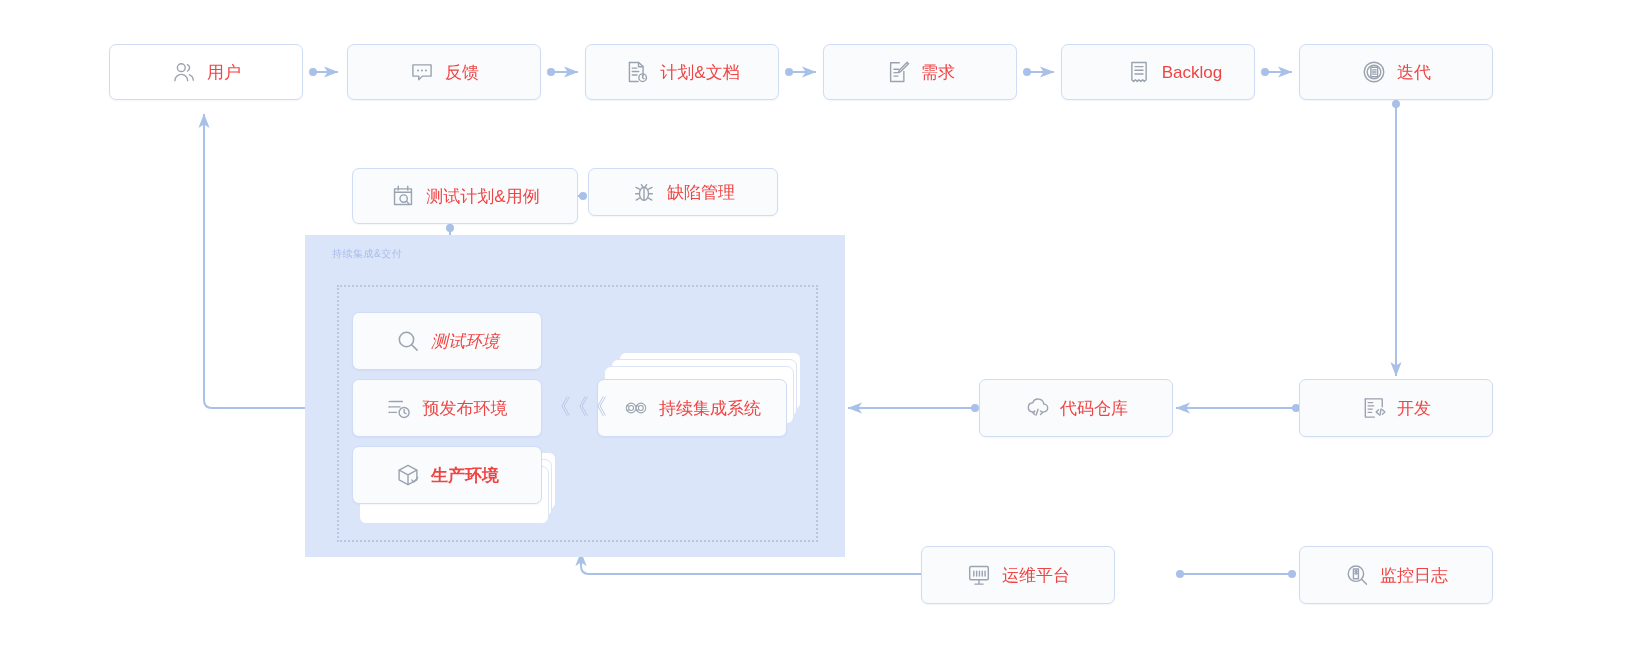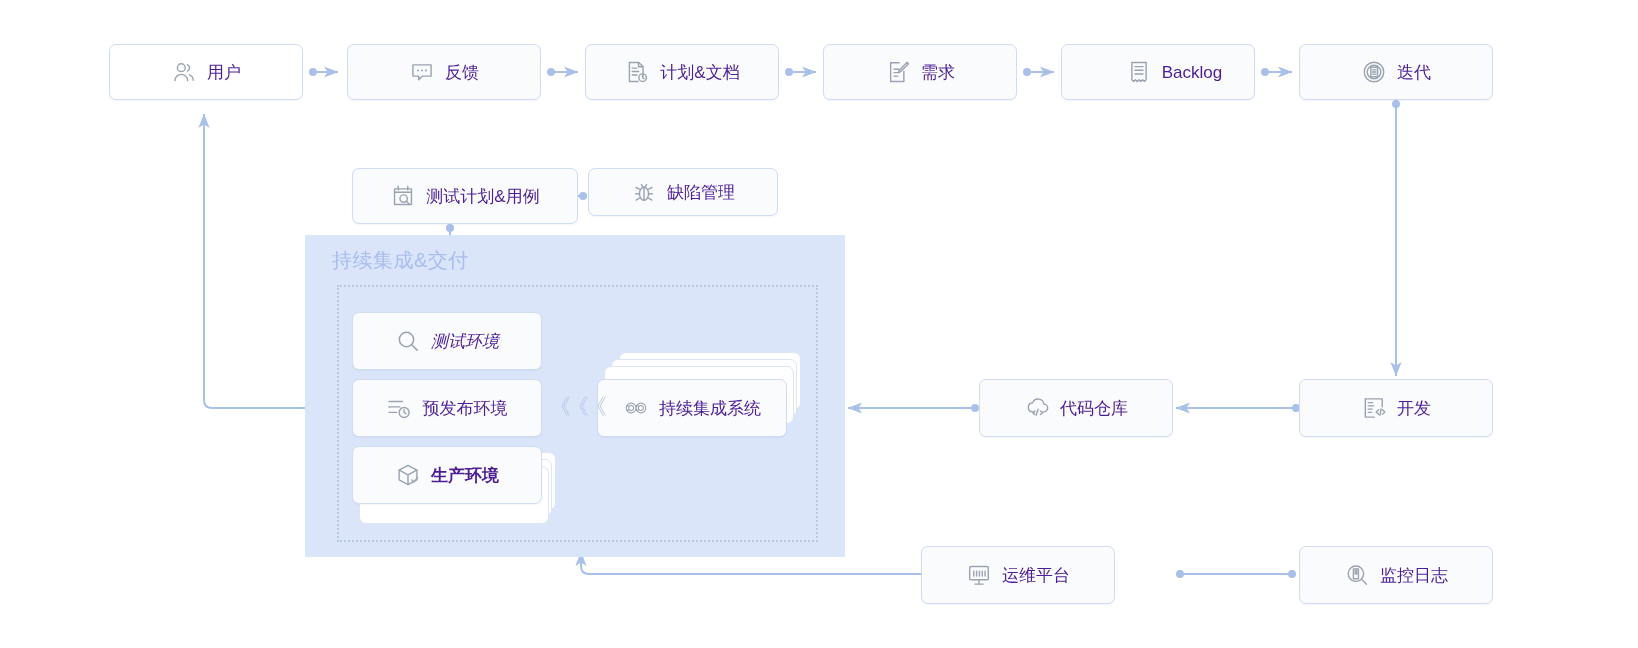--- a/index.html
+++ b/index.html
@@ -13,38 +13,38 @@
   
   #wires{position:absolute;left:0;top:0;width:1638px;height:648px;z-index:1;}
 
   
   .cicd-panel{
     position:absolute;left:305px;top:235px;width:540px;height:322px;
     background:#dbe5fa;z-index:2;
   }
   .cicd-label{
     position:absolute;left:332px;top:247px;z-index:6;
-    font-size:20px;color:#a8bced;letter-spacing:.5px;white-space:nowrap;
+    font-size:10px;color:#a8bced;letter-spacing:.5px;white-space:nowrap;
   }
   .cicd-dotted{
     position:absolute;left:337px;top:285px;width:481px;height:257px;
     border:2px dotted #b9c7e2;z-index:3;box-sizing:border-box;
   }
 
   
   .node{
     position:absolute;z-index:5;box-sizing:border-box;
     background:#fafbfc;border:1px solid #cfdcf4;border-radius:7px;
     display:flex;align-items:center;justify-content:center;
     box-shadow:0 1px 2px rgba(90,120,180,.07);
   }
   .node.white{background:#ffffff;}
   .node .inner{display:flex;align-items:center;gap:10px;}
   .node .lbl{
-    font-size:17px;color:#4c1d95;white-space:nowrap;line-height:1;
+    font-size:17px;color:#ef4444;white-space:nowrap;line-height:1;
   }
   .node .ico{
     width:26px;height:26px;display:block;flex:0 0 26px;
     color:#9aa3b0;
   }
   .node .ico svg{display:block;width:26px;height:26px;}
 
   
   .stack{position:absolute;z-index:4;}
   .stack .sheet{

